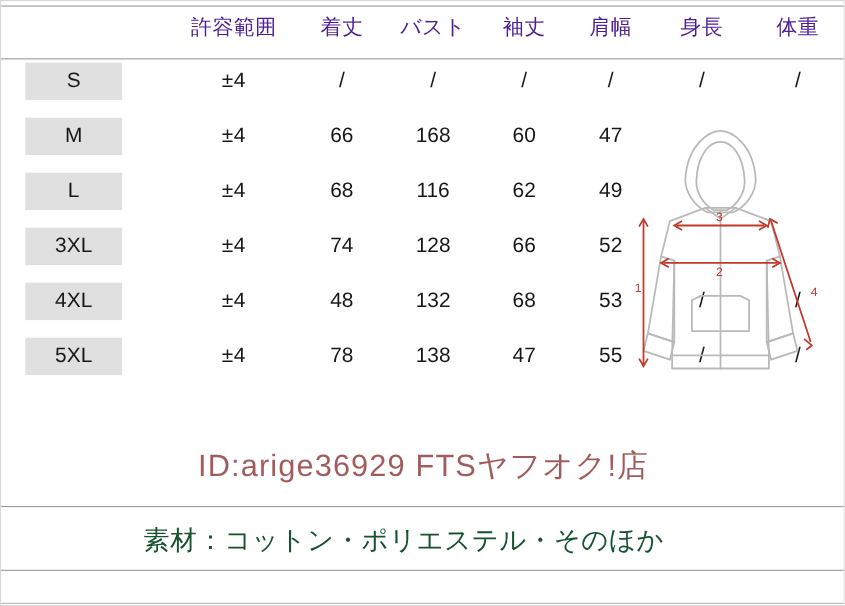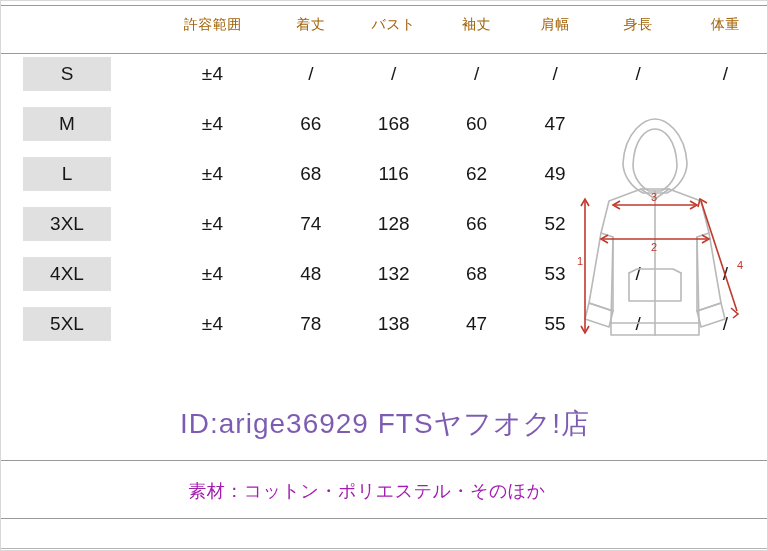--- a/index.html
+++ b/index.html
@@ -30,23 +30,23 @@
   }
   #size-table td, #size-table th {
     padding: 0;
     margin: 0;
     text-align: center;
     vertical-align: middle;
     font-weight: normal;
   }
   .hdr-row th {
     height: 48px;
-    font-size: 14px;
+    font-size: 19px;
     font-weight: bold;
-    color: #a16207;
+    color: #4c1d95;
     letter-spacing: 0.5px;
   }
   .hdr-blank {
     width: 140px;
   }
   .col-tol { width: 108px; }
   .col-v   { width: 72px; }
   .col-v2  { width: 80px; }
 
   .data-row td {
@@ -93,34 +93,34 @@
   
   #material {
     position: absolute;
     left: 0;
     top: 465px;
     width: 732px;
     height: 50px;
     display: flex;
     align-items: center;
     justify-content: center;
-    font-size: 18px;
-    color: #a21caf;
+    font-size: 24px;
+    color: #14532d;
     letter-spacing: 0.5px;
   }
 
   
   #watermark {
     position: absolute;
     left: 0;
     top: 404px;
     width: 768px;
     text-align: center;
     font-size: 28px;
-    color: #4c1d95;
+    color: #7f1d1d;
     opacity: 0.72;
     letter-spacing: 1px;
     pointer-events: none;
     white-space: nowrap;
   }
 
   
   #illustration {
     position: absolute;
     left: 540px;

